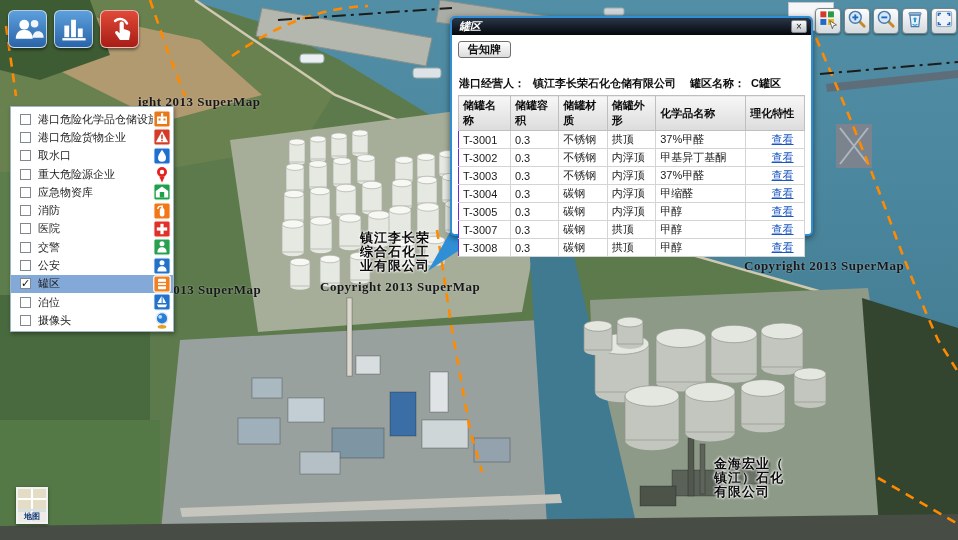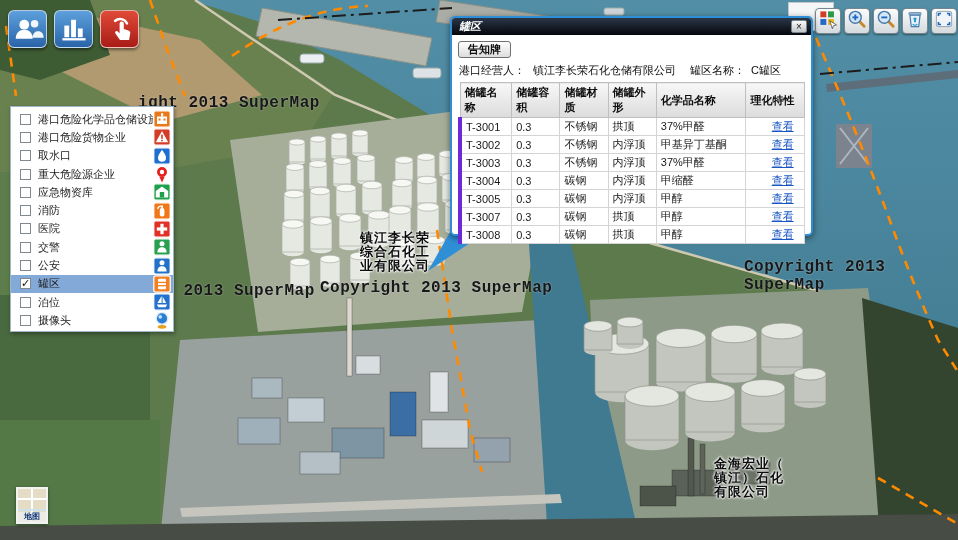--- a/index.html
+++ b/index.html
@@ -2,22 +2,22 @@
 <html><head>
 <meta charset="utf-8">
 <style>
   * { margin:0; padding:0; box-sizing:border-box; }
   html,body { width:958px; height:540px; overflow:hidden; }
   body { font-family:"Liberation Sans","DejaVu Sans",sans-serif; }
   #stage { position:relative; width:958px; height:540px; overflow:hidden; background:#55764a; }
   #map-art { position:absolute; left:0; top:0; z-index:1; }
 
   
-  .wm { position:absolute; z-index:3; font-family:Liberation Mono, monospace;
-        font-size:16px; font-weight:bold; color:#18181a; text-shadow:0 0 2px rgba(230,230,220,.55); letter-spacing:.5px; }
+  .wm { position:absolute; z-index:3; font-family:Liberation Serif, serif;
+        font-size:13px; font-weight:bold; color:#18181a; text-shadow:0 0 2px rgba(230,230,220,.55); letter-spacing:.5px;text-align:right; }
   .map-label { position:absolute; z-index:4; font-size:13px; font-weight:bold; color:#0c0c0c;
         line-height:1.08; letter-spacing:1px; white-space:pre-line;
         text-shadow:0 0 3px #fff, 0 0 3px #fff, 0 0 2px #fff;margin-top:41px; }
 
   
   .bigbtn { position:absolute; top:10px; width:39px; height:38px; border-radius:6px; z-index:10;
         border:1px solid rgba(255,255,255,.65); box-shadow:0 2px 3px rgba(0,0,0,.45); cursor:pointer;
         display:flex; align-items:center; justify-content:center; }
   .bigbtn.blue { background:linear-gradient(#5da0dc,#2a64a8); }
   .bigbtn.red  { background:linear-gradient(#e04a38,#a81d16); }
@@ -46,28 +46,28 @@
   #dialog { position:absolute; left:450px; top:16px; width:363px; height:220px; z-index:12;
         background:#fff; border:2px solid #2f8fd6; border-radius:5px; box-shadow:0 2px 6px rgba(0,0,0,.5); }
   #dialog-titlebar { height:17px; background:linear-gradient(#2a3648,#05070c); border-radius:3px 3px 0 0;
         display:flex; align-items:center; padding:0 4px 0 7px; }
   #dialog-title { color:#fff; font-size:11px; font-weight:bold; font-style:italic; flex:1; }
   #dialog-close { width:16px; height:13px; background:linear-gradient(#fafafa,#c2c6ca); border:1px solid #7d858c;
         border-radius:2px; font-size:10px; line-height:11px; text-align:center; color:#222; cursor:pointer; }
   #dialog-body { padding:4px 6px 5px 6px; }
   #notice-btn { height:17px; padding:0 9px; font-size:11px; font-weight:bold; color:#111; cursor:pointer;
         background:linear-gradient(#ffffff,#dcdcdc); border:1px solid #6f6f6f; border-radius:3px; }
-  #dialog-info { font-size:11px; font-weight:normal; color:#0c0c0c; margin:5px 0 4px 1px; white-space:nowrap; }
+  #dialog-info { font-size:11px; font-weight:bold; color:#0c0c0c; margin:18px 0 4px 1px; white-space:nowrap; }
   #dialog-info .gap { display:inline-block; width:14px; }
   #tank-table { width:100%; border-collapse:collapse; font-size:11px; table-layout:fixed;padding-left:21px; }
   #tank-table th { background:linear-gradient(#f7f7f7,#dcdcdc); border:1px solid #bfbfbf; color:#0c0c0c;
         font-weight:bold; text-align:left; padding:2px 4px; height:17px; }
   #tank-table td { border:1px solid #d4d4d4; border-left:1px solid #e3e3e3; padding:1px 4px; height:17.5px;
         color:#1a1a1a; background:#fff; white-space:nowrap; overflow:hidden; }
-  #tank-table tr td:first-child { border-left:4px solid #6d28d9; }
+  #tank-table tr td:first-child { border-left:1px solid #6d28d9; }
   #tank-table td.act { text-align:center; }
   #tank-table td.act a { color:#1a56c0; text-decoration:underline; cursor:pointer;margin-left:15px; }
 
   
   #minimap { position:absolute; left:16px; top:487px; width:32px; height:37px; z-index:10; cursor:pointer;
         background:#e4dcc4; border:2px solid #f2f2f2; box-shadow:0 1px 3px rgba(0,0,0,.5); overflow:hidden; }
   #minimap .street1 { position:absolute; left:0; top:9px; width:100%; height:2px; background:#fff; }
   #minimap .street2 { position:absolute; left:13px; top:0; width:2px; height:100%; background:#fff; }
   #minimap .street3 { position:absolute; left:0; top:20px; width:100%; height:2px; background:#cfe2f0; }
   #minimap-label { position:absolute; left:0; bottom:0; width:100%; text-align:center; font-size:8px;

